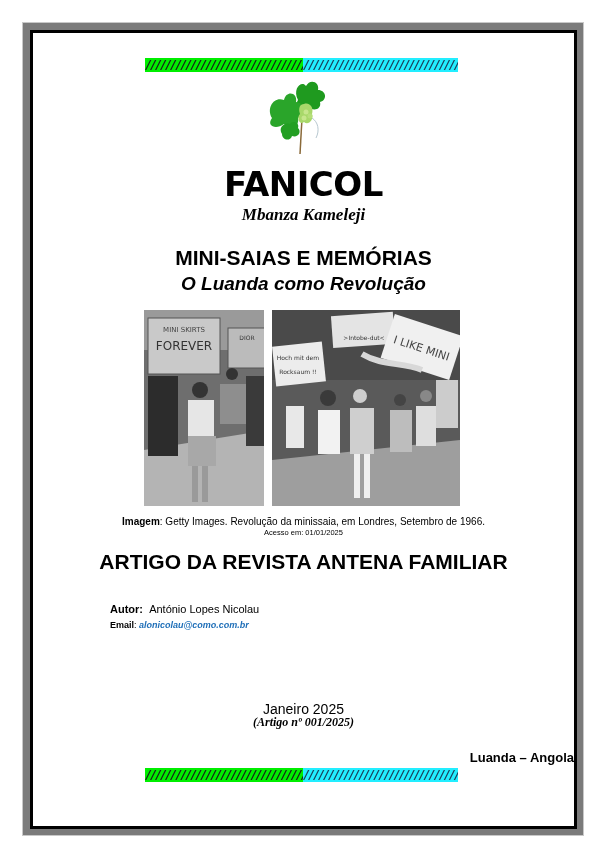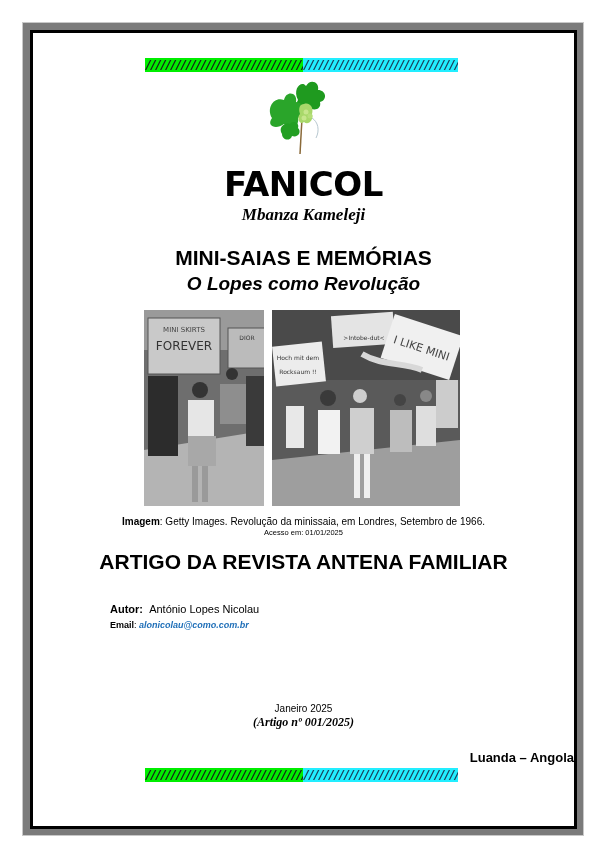--- a/index.html
+++ b/index.html
@@ -33,21 +33,21 @@
   .caption1 b { font-weight:bold; }
   .caption2 { top:528px; font-size:7.5px; line-height:10px; }
   .mag { top:553px; font-size:21px; font-weight:bold; line-height:18px; }
 
   .author { position:absolute; left:110px; top:602px; font-size:11px; line-height:14px; white-space:nowrap; }
   .author .lbl { font-weight:bold; }
   .email { position:absolute; left:110px; top:619px; font-size:9px; line-height:12px; white-space:nowrap; }
   .email .lbl { font-weight:bold; }
   .email .link { color:#1f6fb8; font-style:italic; font-weight:bold; text-decoration:none; }
 
-  .date { top:702px; font-size:10px; line-height:14px; }
+  .date { top:702px; font-size:14px; line-height:14px; }
   .artno { top:715px; font-size:12px; font-weight:bold; font-style:italic; font-family:"Liberation Serif", serif; line-height:15px; }
   .place { top:750px; font-size:13px; font-weight:bold; line-height:16px;text-align:right; }
 </style>
 </head>
 <body>
 
 <div class="frame-outer"></div>
 <div class="frame-gray"></div>
 <div class="frame-black"></div>
 <div class="page"></div>
@@ -67,21 +67,21 @@
     <circle cx="44" cy="34" r="2.5" fill="#c6e68c"></circle>
     <circle cx="48" cy="38" r="2.5" fill="#b6de7a"></circle>
     <circle cx="42" cy="40" r="2.5" fill="#c6e68c"></circle>
     <path d="M50 40 C56 44 58 52 54 60" stroke="#b8c8d0" stroke-width="1" fill="none"></path>
   </svg>
 </div>
 
 <div class="center brand">FANICOL</div>
 <div class="center subbrand">Mbanza Kameleji</div>
 <div class="center title">MINI-SAIAS E MEMÓRIAS</div>
-<div class="center subtitle">O Lopes como Revolução</div>
+<div class="center subtitle">O Luanda como Revolução</div>
 
 <div class="photo photo-left">
   <svg width="124" height="196" viewBox="0 0 124 196">
     <rect width="124" height="196" fill="#6e6e6e"></rect>
     <rect x="0" y="0" width="124" height="40" fill="#9a9a9a"></rect>
     <polygon points="0,140 124,120 124,196 0,196" fill="#b4b4b4"></polygon>
     <rect x="4" y="8" width="72" height="56" fill="#c9c9c9" stroke="#555" stroke-width="1"></rect>
     <text x="40" y="22" font-size="7" text-anchor="middle" fill="#444" font-family="DejaVu Sans, sans-serif">MINI SKIRTS</text>
     <text x="40" y="40" font-size="12" text-anchor="middle" fill="#333" font-family="DejaVu Sans, sans-serif">FOREVER</text>
     <rect x="84" y="18" width="38" height="40" fill="#bbbbbb" stroke="#555" stroke-width="1"></rect>

